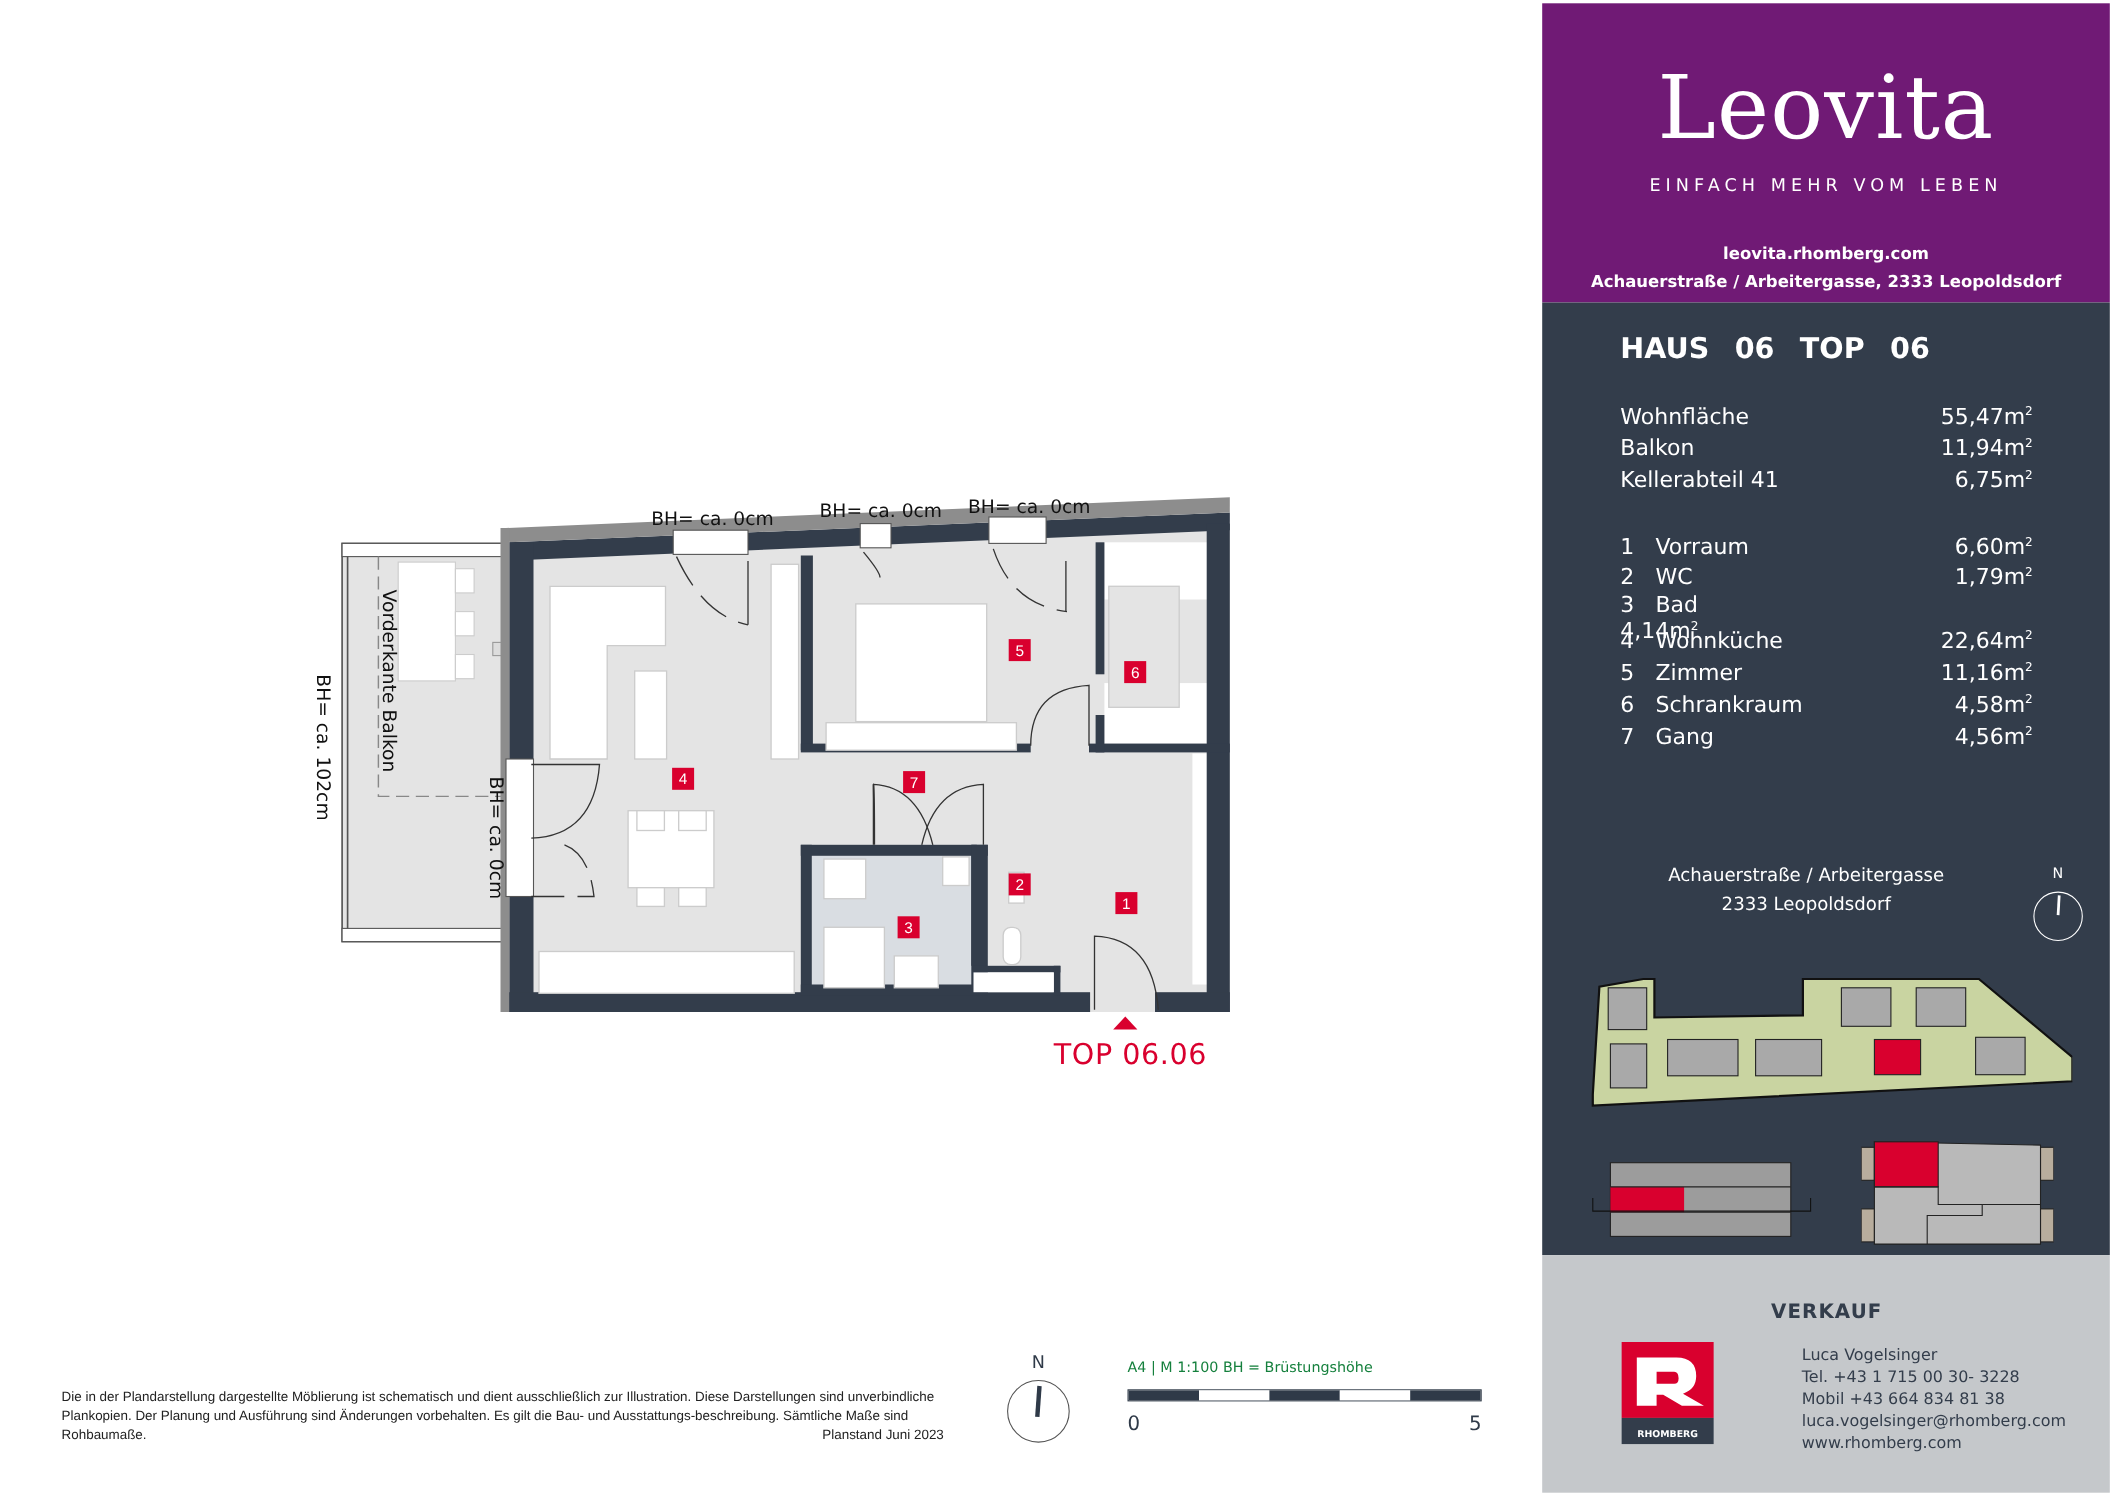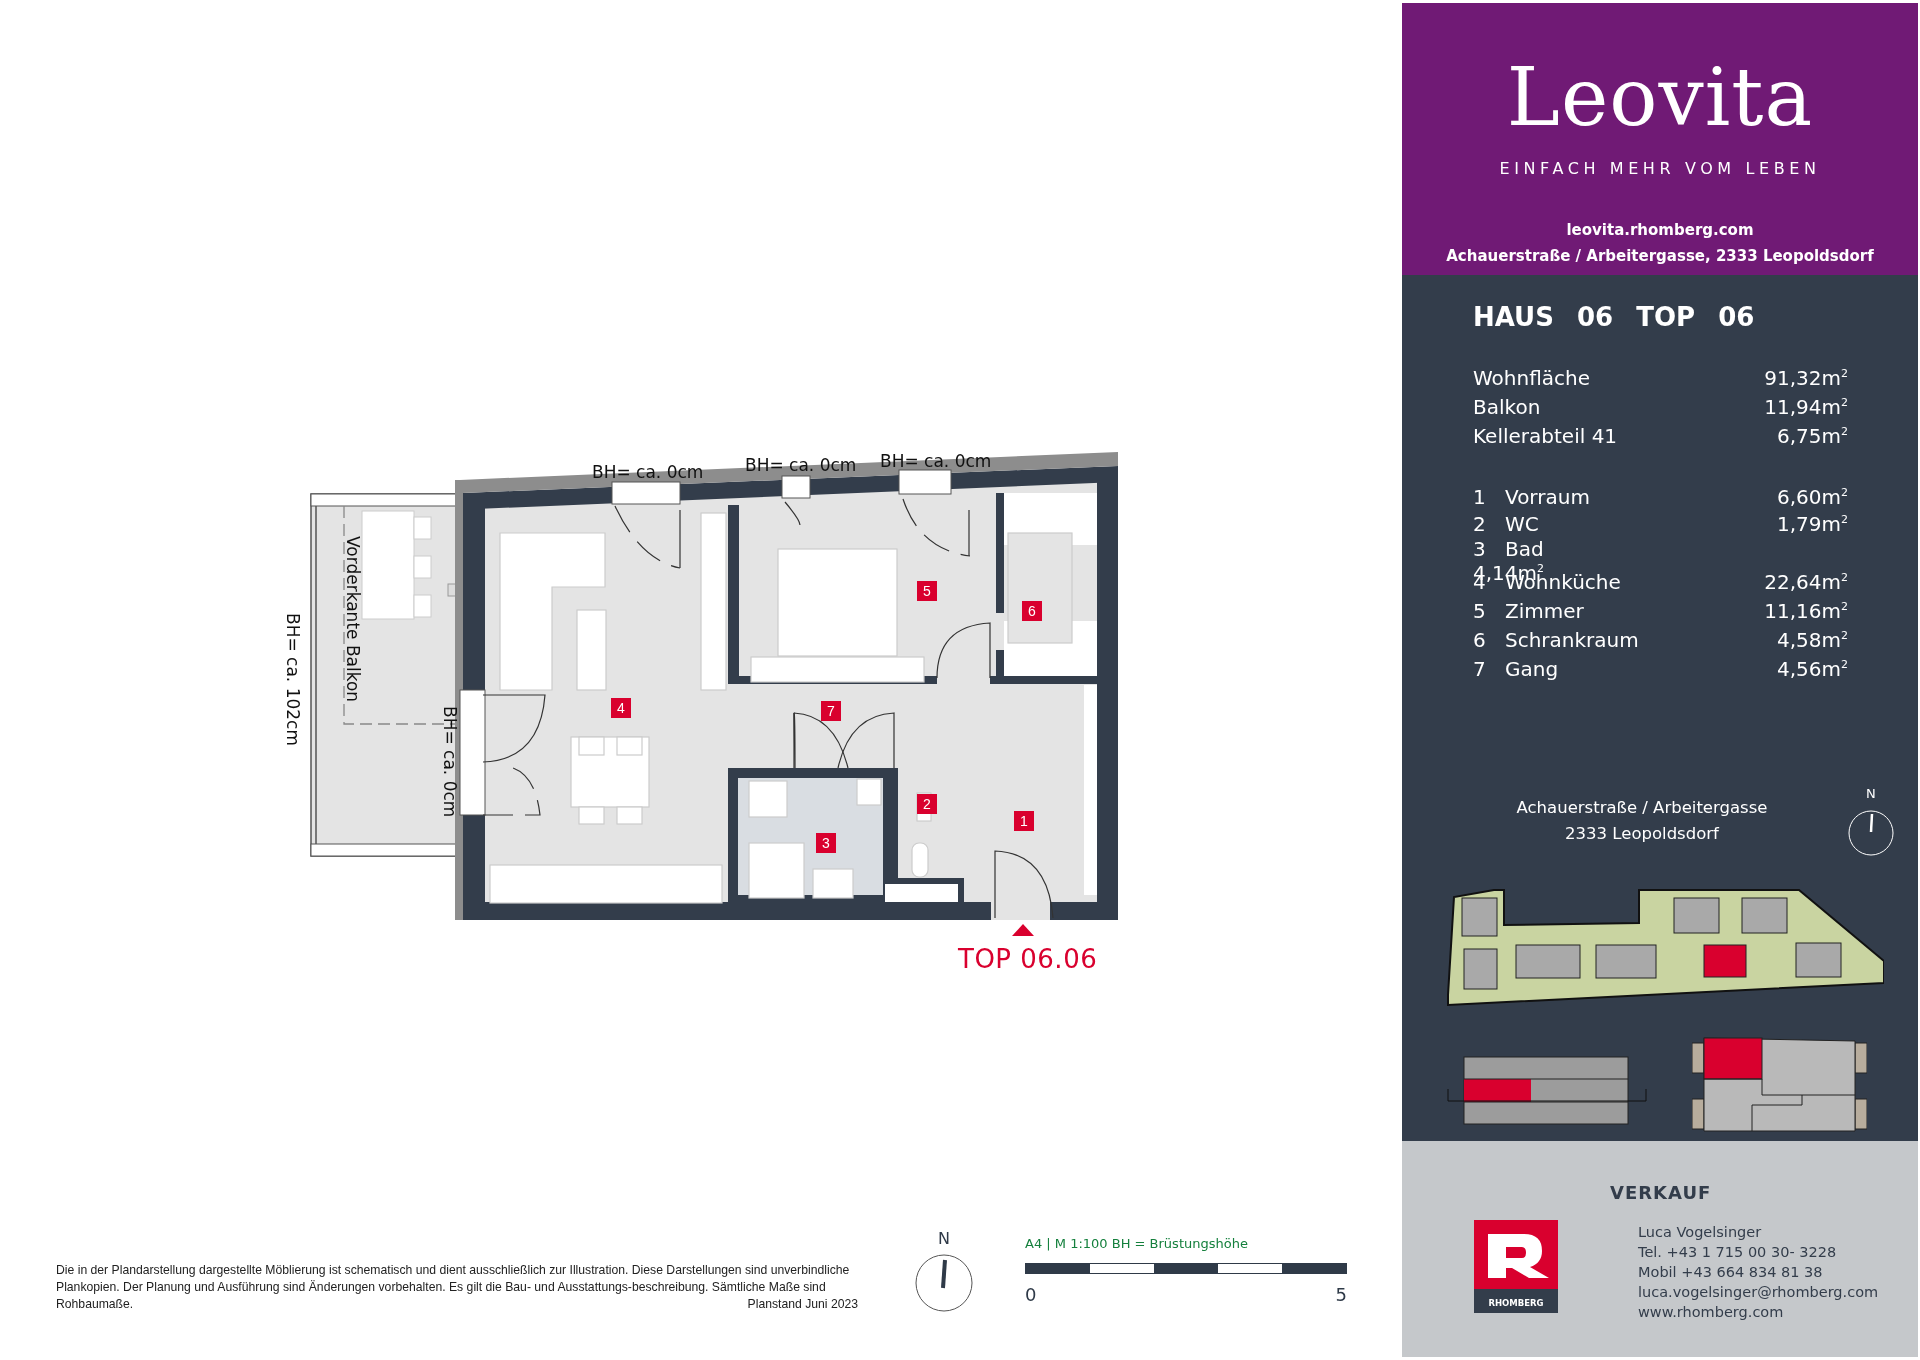--- a/index.html
+++ b/index.html
@@ -27,21 +27,21 @@
   .logo { position:absolute; left:0; right:0; top:48px; font-family:"DejaVu Serif", serif; font-size:80px; letter-spacing:1px; }
   .tagline { position:absolute; left:0; right:0; top:156px; font-size:16px; letter-spacing:4.6px; }
   .web { position:absolute; left:0; right:0; top:218px; font-size:15px; font-weight:bold; }
   .addr { position:absolute; left:0; right:0; top:244px; font-size:15px; font-weight:bold; }
   .info { position:absolute; left:0; top:275px; width:516px; height:866px; background:#333d4b; color:#fff; }
   .haus { position:absolute; left:71px; top:27px; font-size:26px; font-weight:bold; word-spacing:14px; }
   .area-row { position:absolute; left:71px; width:375px; display:flex; justify-content:space-between; font-size:20px; }
   .area-row.bold .lbl { font-weight:normal; }
   .area-row .num { width:32px; display:inline-block; }
   sup { font-size:11px; }
-  .site-addr { position:absolute; left:60px; width:360px; text-align:center; font-size:16.5px; line-height:26px; top:520px; }
+  .site-addr { position:absolute; left:60px; width:360px; text-align:center; font-size:16.5px; line-height:26px; top:508px; }
   .compass { position:absolute; left:445px; top:510px; }
   .siteplan { position:absolute; left:42px; top:590px; }
   .sales { position:absolute; left:0; top:1141px; width:516px; height:216px; background:#c5c8cb; color:#333d4b; }
   .rh-logo { position:absolute; left:72px; top:79px; width:84px; height:93px; }
   .verkauf { position:absolute; left:208px; top:41px; font-size:18px; font-weight:bold; letter-spacing:1px; }
   .contact { position:absolute; left:208px; top:81px; font-size:14.5px; line-height:20px;margin-left:28px; }
 </style>
 </head>
 <body>
 
@@ -196,21 +196,21 @@
   </div>
 
   <div class="info">
     <div class="haus">
       <span>HAUS 06</span>
       <span>TOP 06</span>
     </div>
 
     <div class="area-row bold" style="top:91px;">
       <span class="lbl">Wohnfläche</span>
-      <span><span>91,32m</span><sup>2</sup></span>
+      <span><span>55,47m</span><sup>2</sup></span>
     </div>
     <div class="area-row bold" style="top:120px;">
       <span class="lbl">Balkon</span>
       <span><span>11,94m</span><sup>2</sup></span>
     </div>
     <div class="area-row bold" style="top:149px;">
       <span class="lbl">Kellerabteil 41</span>
       <span><span>6,75m</span><sup>2</sup></span>
     </div>
 

